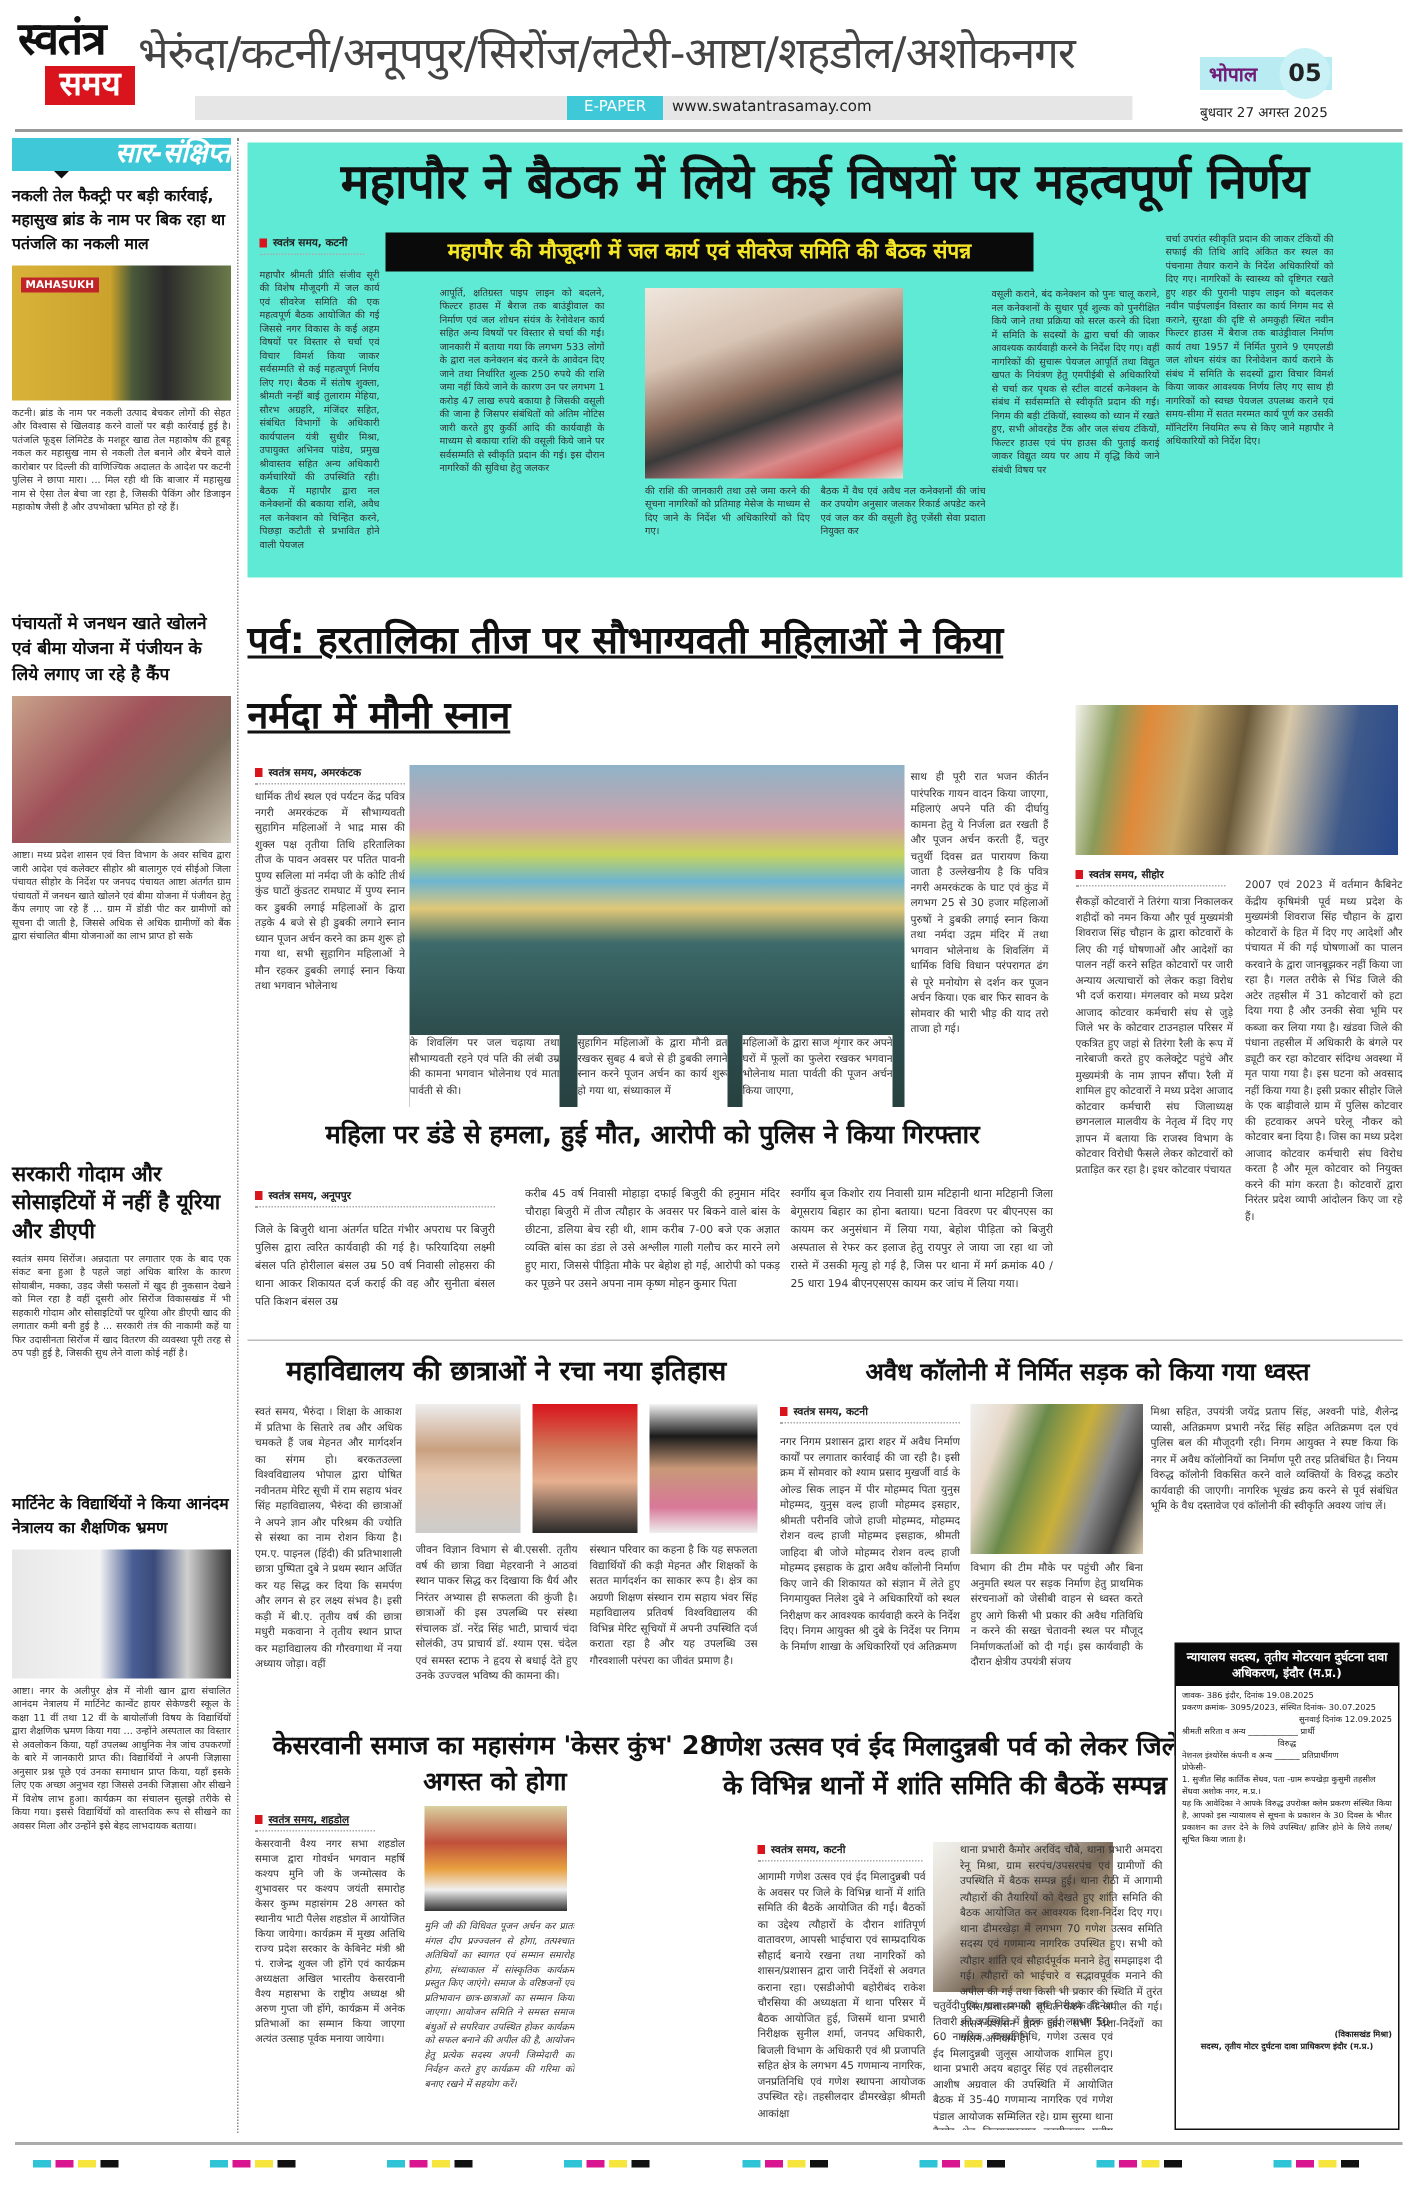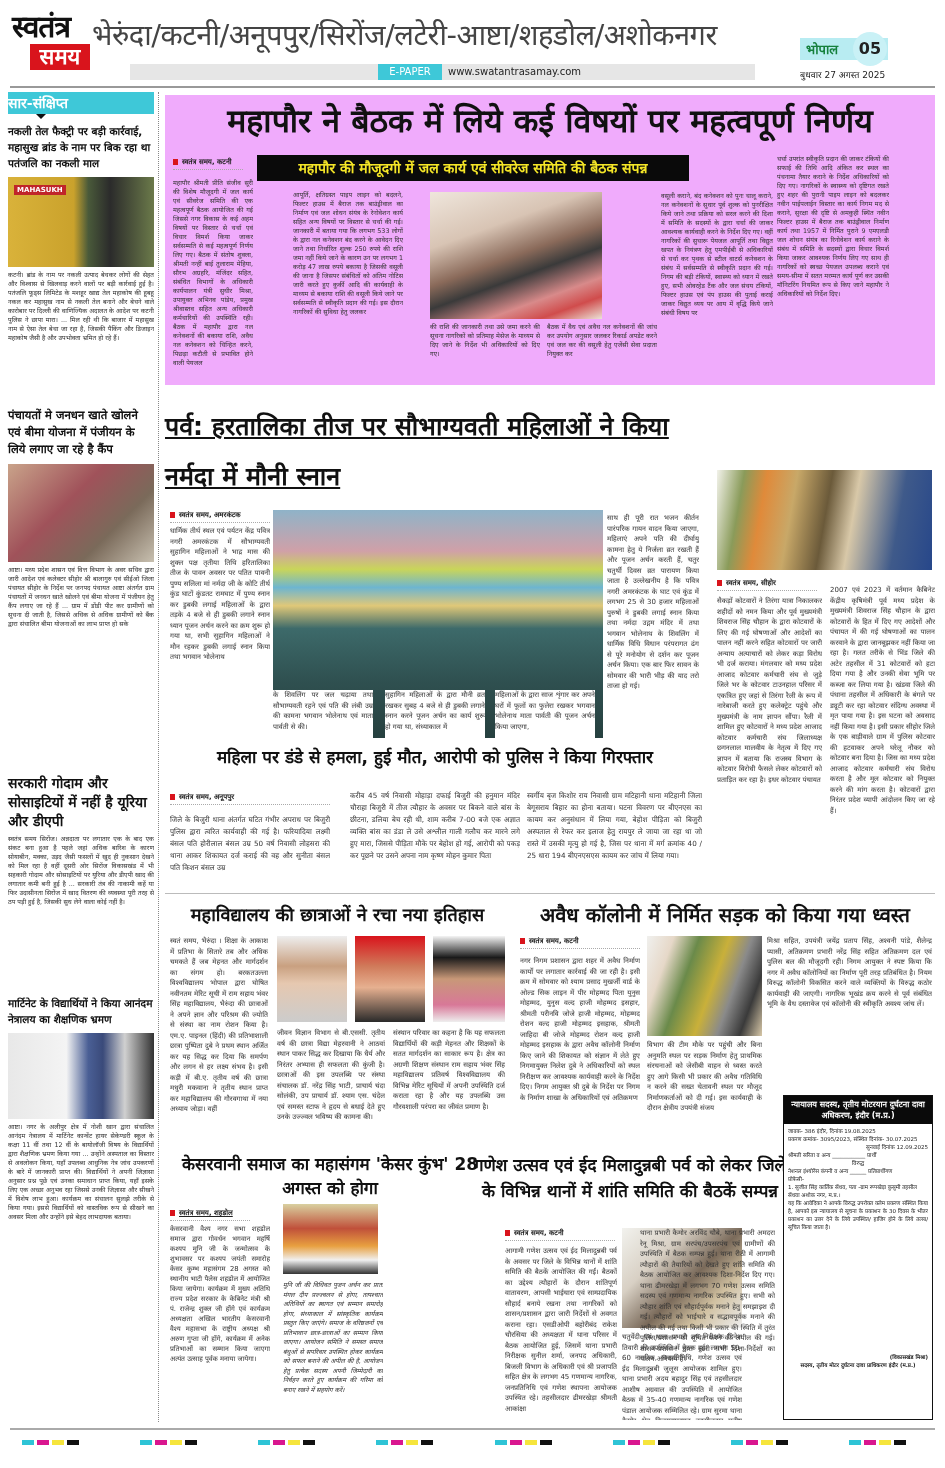--- a/index.html
+++ b/index.html
@@ -23,28 +23,28 @@
 <div class="abs" style="left:0;top:0;width:945px;height:88px;">
   <div class="abs" style="left:12px;top:10px;width:70px;height:70px;">
     <div style="font-size:30px;font-weight:bold;color:#111;line-height:34px;letter-spacing:-1px;">स्वतंत्र</div>
     <div style="background:#d9141c;color:#fff;font-size:22px;font-weight:bold;line-height:26px;width:60px;margin-left:18px;text-align:center;">समय</div>
   </div>
   <div class="abs" style="left:92px;top:14px;width:700px;font-size:29px;color:#444;letter-spacing:-0.5px;white-space:nowrap;">भेरुंदा/कटनी/अनूपपुर/सिरोंज/लटेरी-आष्टा/शहडोल/अशोकनगर</div>
   <div class="abs" style="left:130px;top:64px;width:625px;height:16px;background:#e6e6e6;"></div>
   <div class="abs" style="left:378px;top:64px;width:64px;height:16px;background:#3ec8d8;color:#fff;font-size:10px;text-align:center;line-height:16px;">E-PAPER</div>
   <div class="abs" style="left:448px;top:64px;font-size:10px;line-height:16px;color:#222;">www.swatantrasamay.com</div>
   <div class="abs" style="left:800px;top:38px;width:88px;height:22px;background:#b8ecf2;"></div>
-  <div class="abs" style="left:806px;top:40px;font-size:13px;font-weight:bold;color:#15803d;">भोपाल</div>
+  <div class="abs" style="left:806px;top:40px;font-size:13px;font-weight:bold;color:#701a75;">भोपाल</div>
   <div class="abs" style="left:853px;top:32px;width:34px;height:34px;border-radius:50%;background:#c9f1f6;font-size:16px;font-weight:bold;text-align:center;line-height:34px;color:#222;">05</div>
   <div class="abs" style="left:800px;top:68px;font-size:9px;color:#222;">बुधवार 27 अगस्त 2025</div>
   <div class="hdiv" style="left:10px;top:86px;width:925px;border-top:2px solid #999;"></div>
 </div>
 
 <div class="abs" style="left:8px;top:92px;width:146px;height:1330px;">
-  <div style="background:#3ec8d8;color:#fff;font-size:14px;font-weight:bold;text-align:left;height:22px;line-height:22px;">सार-संक्षिप्त</div>
+  <div style="background:#3ec8d8;color:#fff;font-size:18px;font-weight:bold;text-align:right;height:22px;line-height:22px;font-style:italic;">सार-संक्षिप्त</div>
   <div style="width:0;height:0;border-left:5px solid transparent;border-right:5px solid transparent;border-top:5px solid #111;margin-left:28px;"></div>
 
   <div>
     <div class="hl" style="font-size:10.5px;line-height:16px;margin-top:4px;">नकली तेल फैक्ट्री पर बड़ी कार्रवाई, महासुख ब्रांड के नाम पर बिक रहा था पतंजलि का नकली माल</div>
     <div class="photo" style="height:90px;margin-top:6px;background:linear-gradient(90deg,#d9b23a 0%,#caa22c 45%,#4a5a3a 55%,#2b2b2b 70%,#6b7a4a 100%);position:relative;">
       <span style="position:absolute;left:6px;top:8px;background:#c0252a;color:#fff;font-size:7px;font-weight:bold;padding:1px 3px;">MAHASUKH</span>
     </div>
     <div class="txt" style="height:128px;margin-top:4px;">कटनी। ब्रांड के नाम पर नकली उत्पाद बेचकर लोगों की सेहत और विश्वास से खिलवाड़ करने वालों पर बड़ी कार्रवाई हुई है। पतंजलि फूड्स लिमिटेड के मशहूर खाद्य तेल महाकोष की हूबहू नकल कर महासुख नाम से नकली तेल बनाने और बेचने वाले कारोबार पर दिल्ली की वाणिज्यिक अदालत के आदेश पर कटनी पुलिस ने छापा मारा। ... मिल रही थी कि बाजार में महासुख नाम से ऐसा तेल बेचा जा रहा है, जिसकी पैकिंग और डिजाइन महाकोष जैसी है और उपभोक्ता भ्रमित हो रहे हैं।</div>
   </div>
 
@@ -60,21 +60,21 @@
   </div>
 
   <div style="margin-top:8px;">
     <div class="hl" style="font-size:10.5px;line-height:16px;">मार्टिनेट के विद्यार्थियों ने किया आनंदम नेत्रालय का शैक्षणिक भ्रमण</div>
     <div class="photo" style="height:86px;margin-top:6px;background:linear-gradient(90deg,#e8e8e8 0%,#f4f4f4 40%,#4a5f95 55%,#3a4a7a 65%,#d0d0d0 80%,#333 100%);"></div>
     <div class="txt" style="height:200px;margin-top:4px;">आष्टा। नगर के अलीपुर क्षेत्र में नोशी खान द्वारा संचालित आनंदम नेत्रालय में मार्टिनेट कान्वेंट हायर सेकेण्डरी स्कूल के कक्षा 11 वीं तथा 12 वीं के बायोलॉजी विषय के विद्यार्थियों द्वारा शैक्षणिक भ्रमण किया गया ... उन्होंने अस्पताल का विस्तार से अवलोकन किया, यहाँ उपलब्ध आधुनिक नेत्र जांच उपकरणों के बारे में जानकारी प्राप्त की। विद्यार्थियों ने अपनी जिज्ञासा अनुसार प्रश्न पूछे एवं उनका समाधान प्राप्त किया, यहाँ इसके लिए एक अच्छा अनुभव रहा जिससे उनकी जिज्ञासा और सीखने में विशेष लाभ हुआ। कार्यक्रम का संचालन सुलझे तरीके से किया गया। इससे विद्यार्थियों को वास्तविक रूप से सीखने का अवसर मिला और उन्होंने इसे बेहद लाभदायक बताया।</div>
   </div>
 </div>
 <div class="vdiv" style="left:158px;top:92px;height:1330px;"></div>
 
-<div class="abs" style="left:165px;top:95px;width:770px;height:290px;background:#f0abfc;">
+<div class="abs" style="left:165px;top:95px;width:770px;height:290px;background:#5eead4;">
   <div class="abs hl" style="left:0;top:6px;width:770px;text-align:center;font-size:32px;line-height:40px;">महापौर ने बैठक में लिये कई विषयों पर महत्वपूर्ण निर्णय</div>
   <div class="abs" style="left:92px;top:60px;width:432px;height:26px;background:#0a0a0a;color:#f5e627;font-size:14px;font-weight:bold;text-align:center;line-height:26px;">महापौर की मौजूदगी में जल कार्य एवं सीवरेज समिति की बैठक संपन्न</div>
   <div class="abs byline" style="left:8px;top:62px;width:70px;">
     <span class="sq"></span>
     <span>स्वतंत्र समय, कटनी</span>
   </div>
   <div class="abs col-text" style="left:8px;top:84px;width:80px;height:200px;">महापौर श्रीमती प्रीति संजीव सूरी की विशेष मौजूदगी में जल कार्य एवं सीवरेज समिति की एक महत्वपूर्ण बैठक आयोजित की गई जिससे नगर विकास के कई अहम विषयों पर विस्तार से चर्चा एवं विचार विमर्श किया जाकर सर्वसम्मति से कई महत्वपूर्ण निर्णय लिए गए। बैठक में संतोष शुक्ला, श्रीमती नन्हीं बाई तुलाराम मेहिया, सौरभ अग्रहरि, मंजिंदर सहित, संबंधित विभागों के अधिकारी कार्यपालन यंत्री सुधीर मिश्रा, उपायुक्त अभिनव पांडेय, प्रमुख श्रीवास्तव सहित अन्य अधिकारी कर्मचारियों की उपस्थिति रही। बैठक में महापौर द्वारा नल कनेक्शनों की बकाया राशि, अवैध नल कनेक्शन को चिन्हित करने, पिछड़ा कटौती से प्रभावित होने वाली पेयजल</div>
   <div class="abs col-text" style="left:128px;top:96px;width:110px;height:190px;">आपूर्ति, क्षतिग्रस्त पाइप लाइन को बदलने, फिल्टर हाउस में बैराज तक बाउंड्रीवाल का निर्माण एवं जल शोधन संयंत्र के रेनोवेशन कार्य सहित अन्य विषयों पर विस्तार से चर्चा की गई। जानकारी में बताया गया कि लगभग 533 लोगों के द्वारा नल कनेक्शन बंद करने के आवेदन दिए जाने तथा निर्धारित शुल्क 250 रुपये की राशि जमा नहीं किये जाने के कारण उन पर लगभग 1 करोड़ 47 लाख रुपये बकाया है जिसकी वसूली की जाना है जिसपर संबंधितों को अंतिम नोटिस जारी करते हुए कुर्की आदि की कार्यवाही के माध्यम से बकाया राशि की वसूली किये जाने पर सर्वसम्मति से स्वीकृति प्रदान की गई। इस दौरान नागरिकों की सुविधा हेतु जलकर</div>
   <div class="abs photo" style="left:265px;top:97px;width:172px;height:127px;background:linear-gradient(160deg,#efe6dc 0%,#d8c4b4 30%,#8a6a5a 50%,#3a3a3a 62%,#d88a8a 78%,#d04c4c 88%,#ebe2d8 100%);"></div>
   <div class="abs col-text" style="left:265px;top:228px;width:110px;height:58px;">की राशि की जानकारी तथा उसे जमा करने की सूचना नागरिकों को प्रतिमाह मेसेज के माध्यम से दिए जाने के निर्देश भी अधिकारियों को दिए गए।</div>
@@ -124,21 +124,21 @@
   <div class="abs hl" style="left:0;top:2px;width:345px;text-align:center;font-size:18px;line-height:26px;">महाविद्यालय की छात्राओं ने रचा नया इतिहास</div>
   <div class="abs col-text" style="left:5px;top:36px;width:98px;height:210px;font-size:7px;line-height:10.5px;">स्वतं समय, भैरुंदा । शिक्षा के आकाश में प्रतिभा के सितारे तब और अधिक चमकते हैं जब मेहनत और मार्गदर्शन का संगम हो। बरकतउल्ला विश्वविद्यालय भोपाल द्वारा घोषित नवीनतम मेरिट सूची में राम सहाय भंवर सिंह महाविद्यालय, भैरुंदा की छात्राओं ने अपने ज्ञान और परिश्रम की ज्योति से संस्था का नाम रोशन किया है। एम.ए. पाइनल (हिंदी) की प्रतिभाशाली छात्रा पुष्पिता दुबे ने प्रथम स्थान अर्जित कर यह सिद्ध कर दिया कि समर्पण और लगन से हर लक्ष्य संभव है। इसी कड़ी में बी.ए. तृतीय वर्ष की छात्रा मधुरी मकवाना ने तृतीय स्थान प्राप्त कर महाविद्यालय की गौरवगाथा में नया अध्याय जोड़ा। वहीं</div>
   <div class="abs photo" style="left:112px;top:36px;width:70px;height:86px;background:linear-gradient(180deg,#eee 0%,#c9a080 35%,#e6c8b0 55%,#ccc 100%);"></div>
   <div class="abs photo" style="left:190px;top:36px;width:70px;height:86px;background:linear-gradient(180deg,#d9141c 0%,#d07a5a 35%,#e6b090 60%,#2a2a2a 100%);"></div>
   <div class="abs photo" style="left:268px;top:36px;width:72px;height:86px;background:linear-gradient(180deg,#f4f4f4 0%,#1a1a1a 25%,#c89878 50%,#d87898 80%,#eee 100%);"></div>
   <div class="abs col-text" style="left:112px;top:128px;width:108px;height:118px;font-size:7px;line-height:10.5px;">जीवन विज्ञान विभाग से बी.एससी. तृतीय वर्ष की छात्रा विद्या मेहरवानी ने आठवां स्थान पाकर सिद्ध कर दिखाया कि धैर्य और निरंतर अभ्यास ही सफलता की कुंजी है। छात्राओं की इस उपलब्धि पर संस्था संचालक डॉ. नरेंद्र सिंह भाटी, प्राचार्य चंदा सोलंकी, उप प्राचार्य डॉ. श्याम एस. चंदेल एवं समस्त स्टाफ ने हृदय से बधाई देते हुए उनके उज्ज्वल भविष्य की कामना की।</div>
   <div class="abs col-text" style="left:228px;top:128px;width:112px;height:118px;font-size:7px;line-height:10.5px;">संस्थान परिवार का कहना है कि यह सफलता विद्यार्थियों की कड़ी मेहनत और शिक्षकों के सतत मार्गदर्शन का साकार रूप है। क्षेत्र का अग्रणी शिक्षण संस्थान राम सहाय भंवर सिंह महाविद्यालय प्रतिवर्ष विश्वविद्यालय की विभिन्न मेरिट सूचियों में अपनी उपस्थिति दर्ज कराता रहा है और यह उपलब्धि उस गौरवशाली परंपरा का जीवंत प्रमाण है।</div>
 </div>
 
 <div class="abs" style="left:515px;top:900px;width:420px;height:250px;">
-  <div class="abs hl" style="left:0;top:2px;width:420px;text-align:center;font-size:20px;line-height:26px;">अवैध कॉलोनी में निर्मित सड़क को किया गया ध्वस्त</div>
+  <div class="abs hl" style="left:0;top:2px;width:420px;text-align:center;font-size:16px;line-height:26px;">अवैध कॉलोनी में निर्मित सड़क को किया गया ध्वस्त</div>
   <div class="abs byline" style="left:5px;top:36px;width:120px;">
     <span class="sq"></span>
     <span>स्वतंत्र समय, कटनी</span>
   </div>
   <div class="abs col-text" style="left:5px;top:56px;width:120px;height:190px;font-size:7px;line-height:10.5px;">नगर निगम प्रशासन द्वारा शहर में अवैध निर्माण कार्यों पर लगातार कार्रवाई की जा रही है। इसी क्रम में सोमवार को श्याम प्रसाद मुखर्जी वार्ड के ओल्ड सिक लाइन में पीर मोहम्मद पिता युनुस मोहम्मद, युनुस वल्द हाजी मोहम्मद इसहार, श्रीमती परीनवि जोजे हाजी मोहम्मद, मोहम्मद रोशन वल्द हाजी मोहम्मद इसहाक, श्रीमती जाहिदा बी जोजे मोहम्मद रोशन वल्द हाजी मोहम्मद इसहाक के द्वारा अवैध कॉलोनी निर्माण किए जाने की शिकायत को संज्ञान में लेते हुए निगमायुक्त निलेश दुबे ने अधिकारियों को स्थल निरीक्षण कर आवश्यक कार्यवाही करने के निर्देश दिए। निगम आयुक्त श्री दुबे के निर्देश पर निगम के निर्माण शाखा के अधिकारियों एवं अतिक्रमण</div>
   <div class="abs photo" style="left:132px;top:36px;width:115px;height:100px;background:linear-gradient(110deg,#f0f0ee 0%,#e6d8c8 18%,#6a8a4a 35%,#c9b03a 55%,#8a8a8a 70%,#3a3a3a 85%,#d8c8a8 100%);"></div>
   <div class="abs col-text" style="left:132px;top:140px;width:115px;height:106px;font-size:7px;line-height:10.5px;">विभाग की टीम मौके पर पहुंची और बिना अनुमति स्थल पर सड़क निर्माण हेतु प्राथमिक संरचनाओं को जेसीबी वाहन से ध्वस्त करते हुए आगे किसी भी प्रकार की अवैध गतिविधि न करने की सख्त चेतावनी स्थल पर मौजूद निर्माणकर्ताओं को दी गई। इस कार्यवाही के दौरान क्षेत्रीय उपयंत्री संजय</div>
   <div class="abs col-text" style="left:252px;top:36px;width:165px;height:190px;font-size:7px;line-height:10.5px;">मिश्रा सहित, उपयंत्री जयेंद्र प्रताप सिंह, अश्वनी पांडे, शैलेन्द्र प्यासी, अतिक्रमण प्रभारी नरेंद्र सिंह सहित अतिक्रमण दल एवं पुलिस बल की मौजूदगी रही। निगम आयुक्त ने स्पष्ट किया कि नगर में अवैध कॉलोनियों का निर्माण पूरी तरह प्रतिबंधित है। नियम विरुद्ध कॉलोनी विकसित करने वाले व्यक्तियों के विरुद्ध कठोर कार्यवाही की जाएगी। नागरिक भूखंड क्रय करने से पूर्व संबंधित भूमि के वैध दस्तावेज एवं कॉलोनी की स्वीकृति अवश्य जांच लें।</div>
 </div>
 

